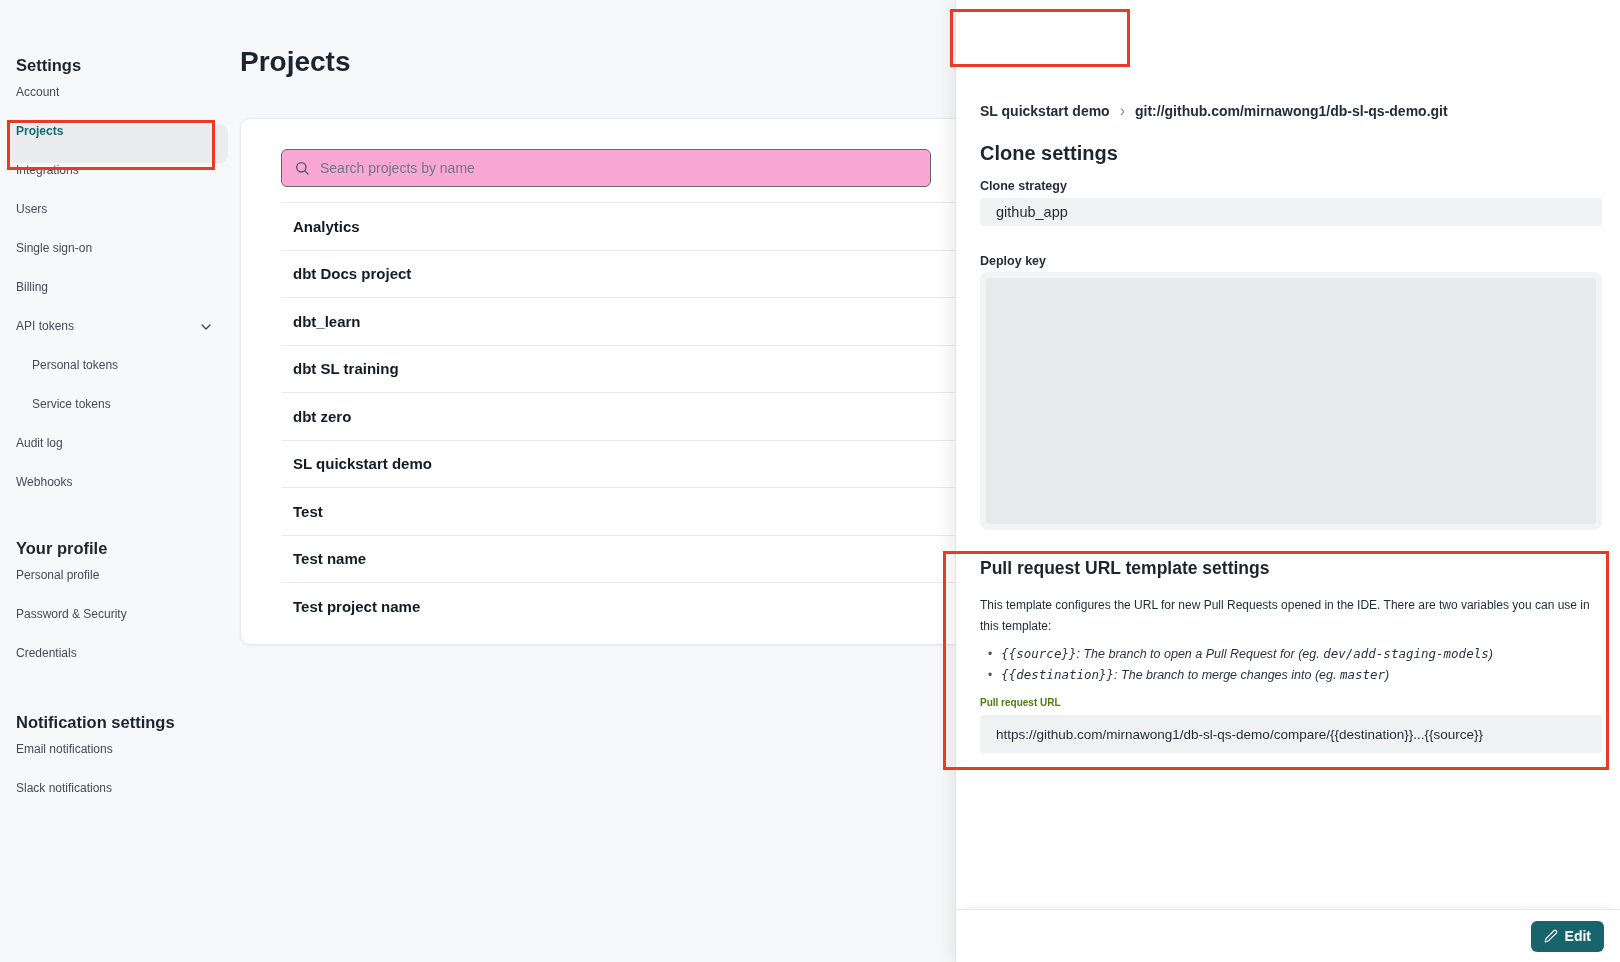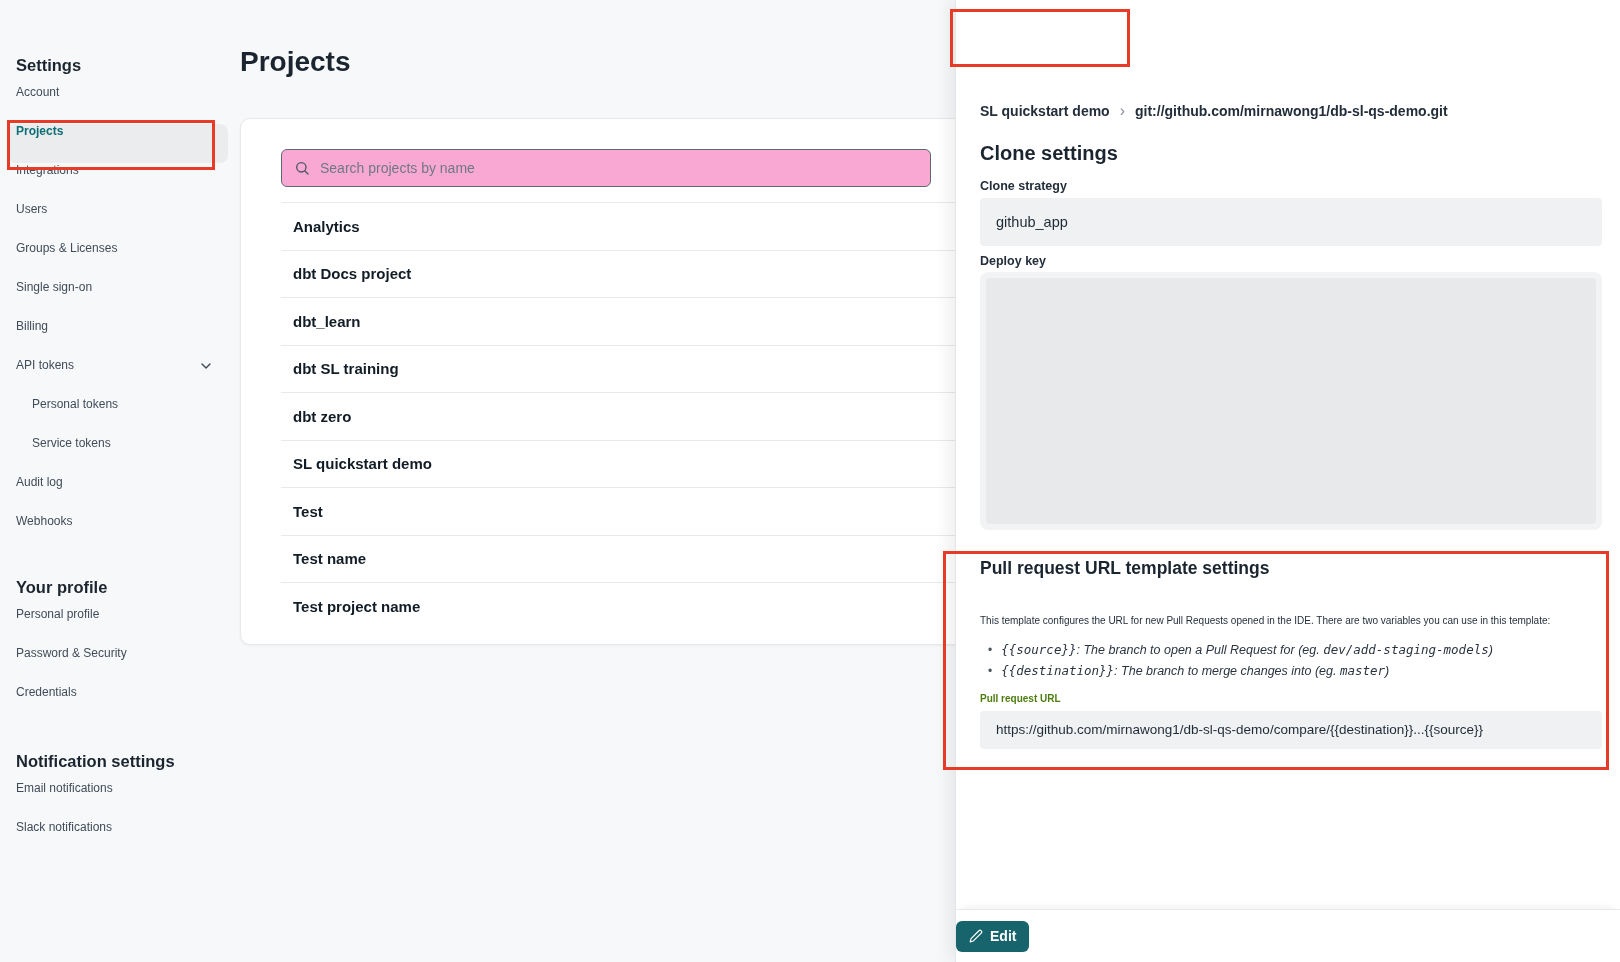--- a/index.html
+++ b/index.html
@@ -61,42 +61,42 @@
   .close-btn{position:absolute; right:58px; top:24px; font-size:17px; color:#9aa3ad; cursor:pointer;
     line-height:1; background:none; border:none; font-family:"Liberation Sans",sans-serif;}
   .drawer-body{position:absolute; left:24px; right:18px; top:75px;}
   .breadcrumb{position:absolute; top:27px; left:0; display:flex; align-items:center; gap:10px;
     font-size:14px; font-weight:700; color:#232e3b;}
   .crumb-sep{color:#8a919b; font-size:16px; font-weight:400;}
   .sec-heading{position:absolute; left:0; font-size:20px; font-weight:700; color:var(--text-primary);}
   .h-clone{top:67px;}
   .field-label{position:absolute; left:0; font-size:12.5px; font-weight:700; color:#232e3b;}
   .l-strategy{top:104px;}
-  .f-strategy{position:absolute; left:0; right:0; top:123px; height:48px; background:var(--field-bg);
+  .f-strategy{position:absolute; left:0; right:0; top:123px; height:28px; background:var(--field-bg);
     border-radius:4px; display:flex; align-items:center; padding-left:16px; font-size:14.5px; color:#1f2a37;}
   .l-deploy{top:179px;}
   .deploy-box{position:absolute; left:0; right:0; top:197px; height:258px; background:var(--deploy-outer); border-radius:8px;}
   .deploy-box .inner{position:absolute; inset:6px; background:var(--deploy-inner); border-radius:4px;}
 
   .pr-section{position:absolute; left:0; right:0; top:483px;}
   .pr-heading{font-size:17.5px; font-weight:700; color:var(--text-primary);}
-  .pr-desc{margin-top:32px; max-width:622px; font-size:10px; line-height:20.5px; color:#1f2a37;}
+  .pr-desc{margin-top:16px; max-width:622px; font-size:12px; line-height:20.5px; color:#1f2a37;}
   .pr-bullets{margin-top:7px;}
   .bullet{display:flex; align-items:baseline; gap:9px; line-height:20px; padding-left:8px; color:#2a3440;}
   .bullet .dot{font-size:12px; color:#4a5462;}
   .mono-var{font-family:"DejaVu Sans Mono",monospace; font-style:italic; font-size:12.5px;}
   .b-desc{font-style:italic; font-size:12.5px;}
   .mono-code{font-family:"DejaVu Sans Mono",monospace; font-size:12.5px; font-style:italic;}
   .l-prurl{position:static; display:block; margin-top:12px; font-size:10px; font-weight:700; color:#4d7c0f;}
   .f-prurl{margin-top:7px; height:38px; background:var(--field-bg); border-radius:4px;
     display:flex; align-items:center; padding-left:16px; font-size:13.5px; color:#1f2a37;}
 
   .drawer-footer{position:absolute; left:0; right:0; bottom:0; height:53px; background:#fff;
     border-top:1px solid var(--border); box-shadow:0 -7px 9px -7px rgba(0,0,0,.09);
-    display:flex; align-items:center; padding-right:16px;}
+    display:flex; align-items:center; justify-content:flex-end; padding-right:16px;}
   .edit-btn{display:flex; align-items:center; gap:7px; height:31px; padding:0 13px;
     background:var(--teal-dark); color:#fff; border:none; border-radius:6px;
     font-size:14px; font-weight:600; font-family:"Liberation Sans",sans-serif; cursor:pointer;}
 </style>
 </head>
 <body>
 
 <nav class="sidebar">
   <div class="side-section-1">
     <div class="side-heading">Settings</div>
@@ -104,23 +104,20 @@
         <span>Account</span>
       </div>
     <div class="side-item active">
         <span>Projects</span>
       </div>
     <div class="side-item">
         <span>Integrations</span>
       </div>
     <div class="side-item">
         <span>Users</span>
-      </div>
-    <div class="side-item">
-        <span>Groups &amp; Licenses</span>
       </div>
     <div class="side-item">
         <span>Single sign-on</span>
       </div>
     <div class="side-item">
         <span>Billing</span>
       </div>
     <div class="side-item">
       <span>API tokens</span>
       <svg class="chev" viewBox="0 0 24 24" fill="none" stroke="#3f4753" stroke-width="2" stroke-linecap="round" stroke-linejoin="round">

